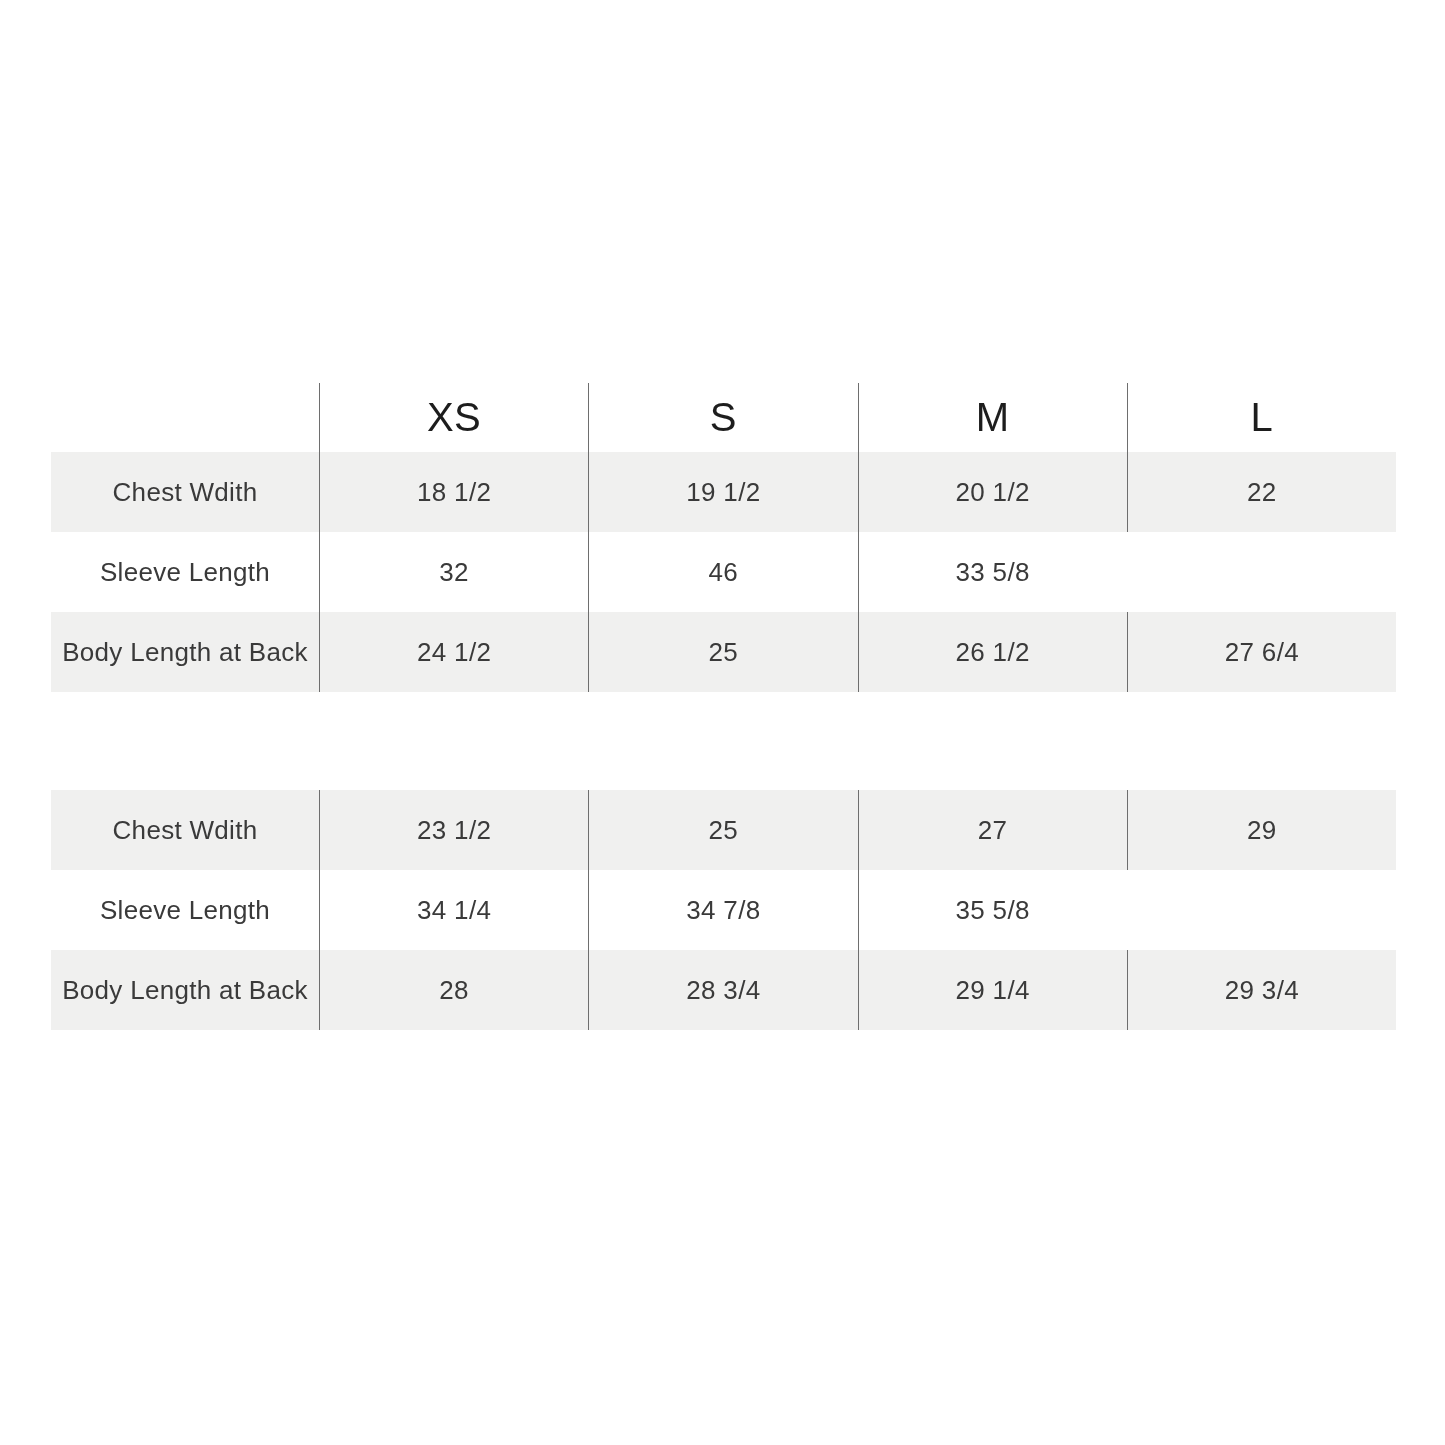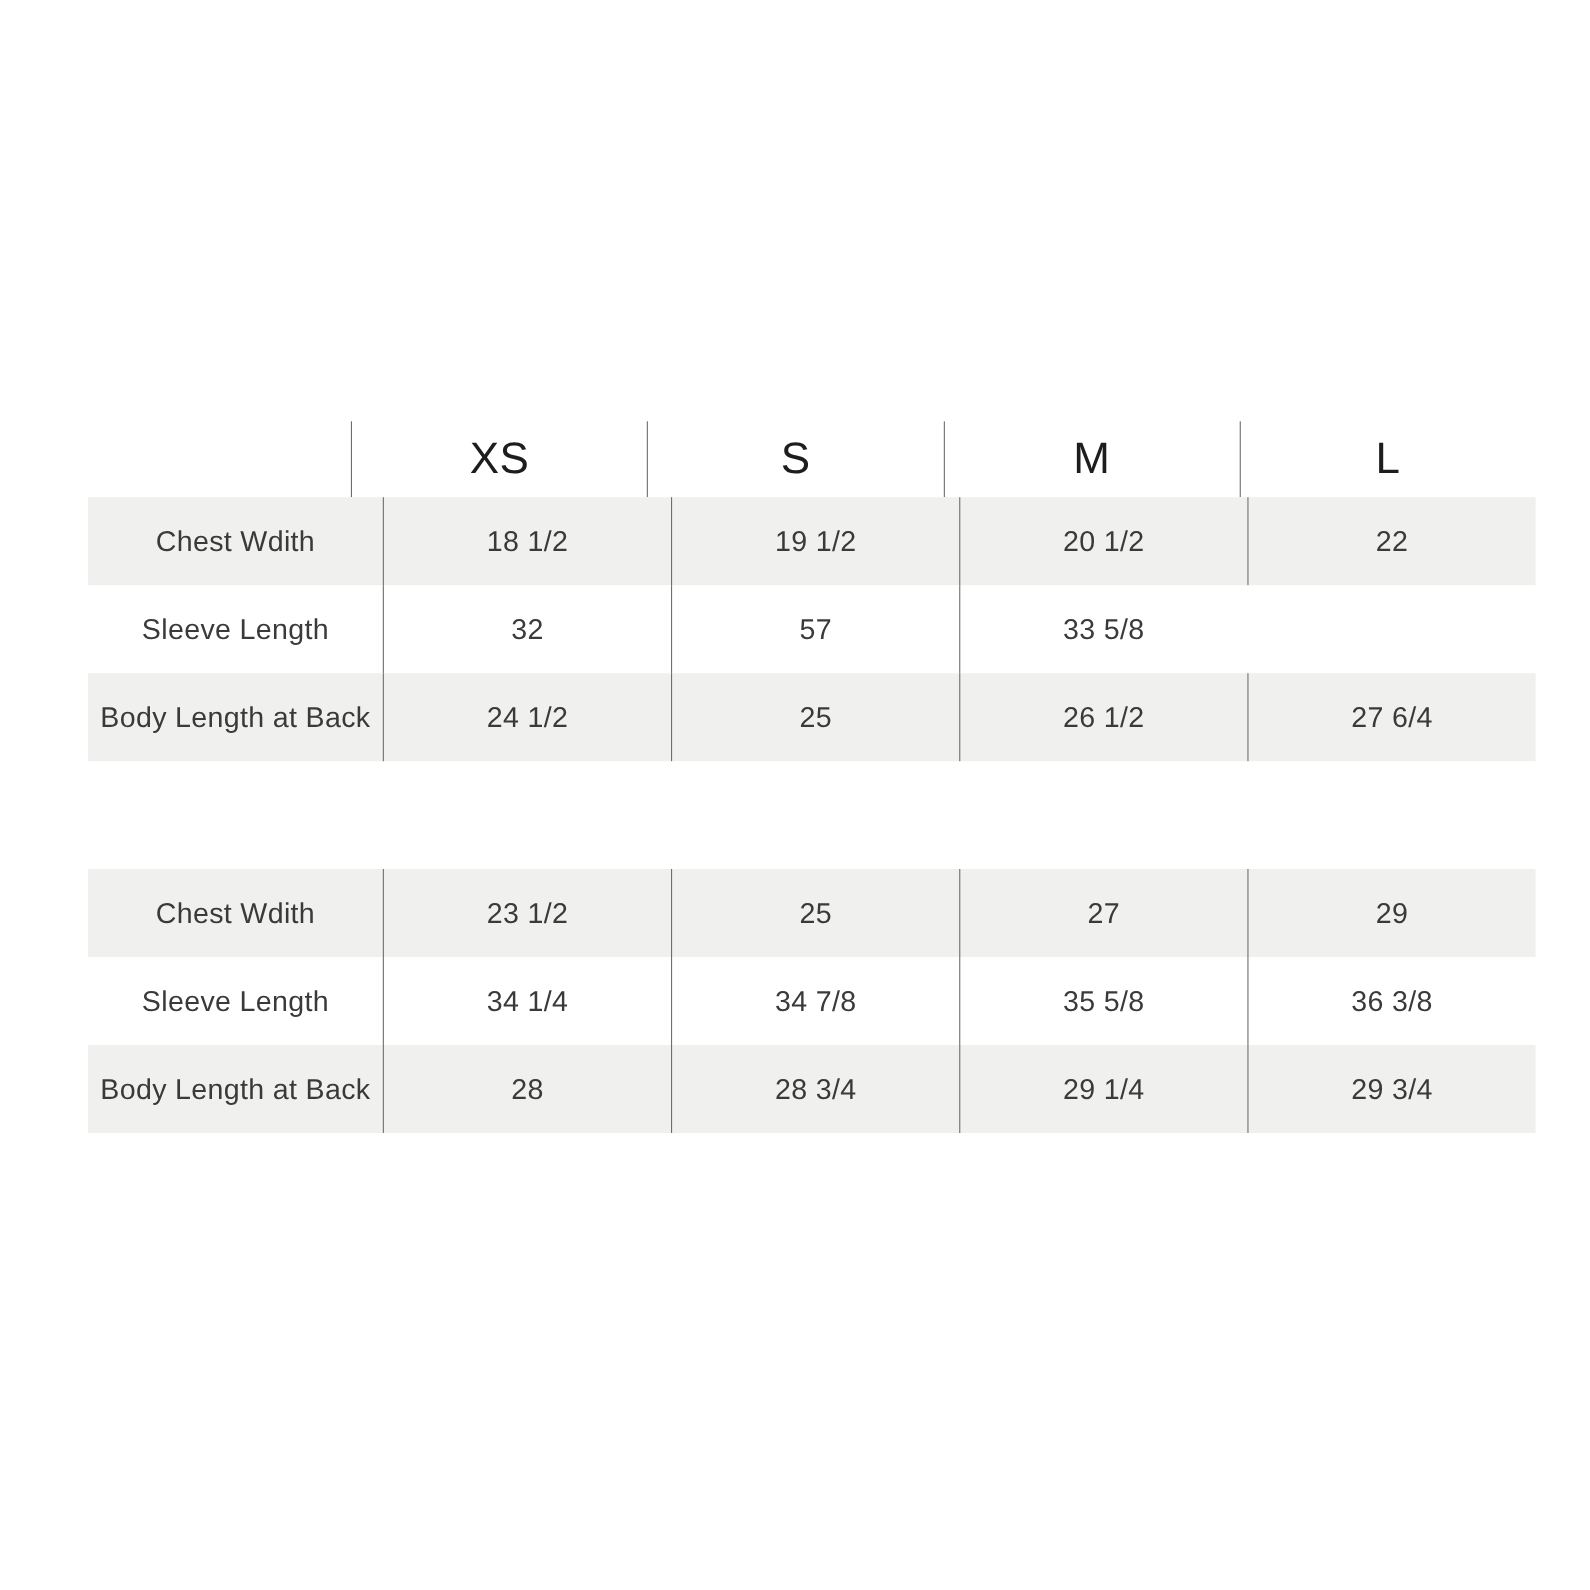--- a/index.html
+++ b/index.html
@@ -21,21 +21,21 @@
     width: 1345px;
   }
   .size-table.first  { top: 383px; }
   .size-table.second { top: 790px; }
 
   .t-row {
     display: grid;
     grid-template-columns: 268px 1fr 1fr 1fr 1fr;
   }
   .t-row.header-row { height: 69px; }
-  .t-row.data-row   { height: 80px; margin-left: 29px; }
+  .t-row.data-row   { height: 80px; }
   .t-row.alt .cell  { background: #f0f0ef; }
 
   .cell {
     display: flex;
     align-items: center;
     justify-content: center;
     box-sizing: border-box;
     color: #3a3a3a;
     font-size: 26px;
     letter-spacing: 0.3px;
@@ -67,21 +67,21 @@
     <div class="t-row data-row alt">
       <div class="cell">Chest Wdith</div>
       <div class="cell divided">18 1/2</div>
       <div class="cell divided">19 1/2</div>
       <div class="cell divided">20 1/2</div>
       <div class="cell divided">22</div>
     </div>
     <div class="t-row data-row">
       <div class="cell">Sleeve Length</div>
       <div class="cell divided">32</div>
-      <div class="cell divided">57</div>
+      <div class="cell divided">46</div>
       <div class="cell divided">33 5/8</div>
     </div>
     <div class="t-row data-row alt">
       <div class="cell">Body Length at Back</div>
       <div class="cell divided">24 1/2</div>
       <div class="cell divided">25</div>
       <div class="cell divided">26 1/2</div>
       <div class="cell divided">27 6/4</div>
     </div>
   </div>
@@ -92,21 +92,20 @@
       <div class="cell divided">23 1/2</div>
       <div class="cell divided">25</div>
       <div class="cell divided">27</div>
       <div class="cell divided">29</div>
     </div>
     <div class="t-row data-row">
       <div class="cell">Sleeve Length</div>
       <div class="cell divided">34 1/4</div>
       <div class="cell divided">34 7/8</div>
       <div class="cell divided">35 5/8</div>
-      <div class="cell divided">36 3/8</div>
     </div>
     <div class="t-row data-row alt">
       <div class="cell">Body Length at Back</div>
       <div class="cell divided">28</div>
       <div class="cell divided">28 3/4</div>
       <div class="cell divided">29 1/4</div>
       <div class="cell divided">29 3/4</div>
     </div>
   </div>
 

